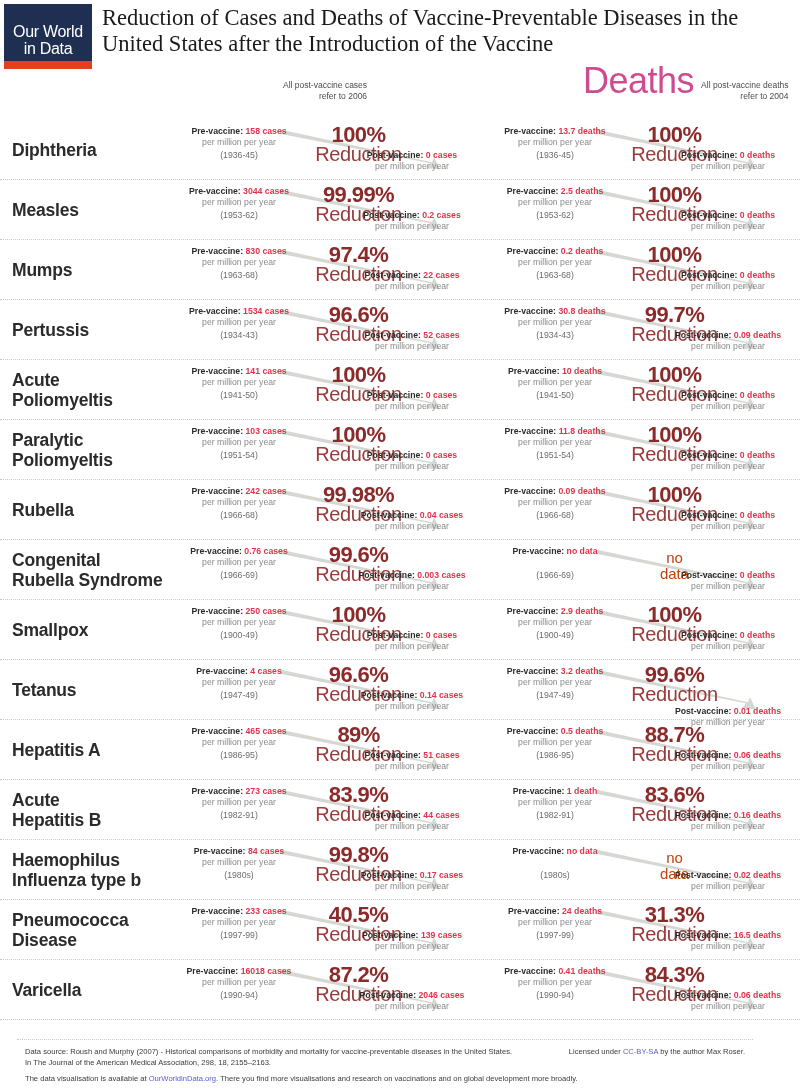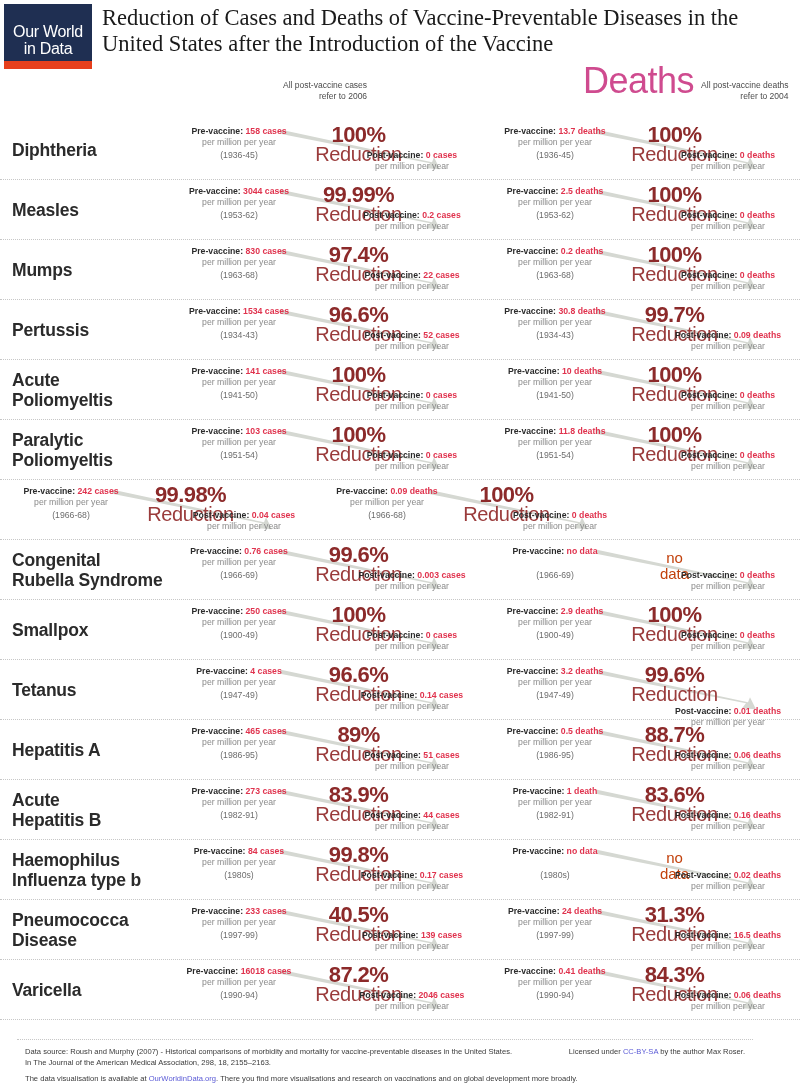--- a/index.html
+++ b/index.html
@@ -327,20 +327,23 @@
           <div class="num">100%</div>
           <div class="red">Reduction</div>
         </div>
         <div class="post" style="top:30px;">
           <div class="l1"><span>Post-vaccine:</span> <b>0 deaths</b></div>
           <div class="l2">per million per year</div>
         </div>
       </div>
     </div>
     <div class="row" style="height: 60px;">
+      <div class="dis-name">
+        <span>Rubella</span>
+      </div>
       <div class="panel">
         <svg class="arrow" viewBox="0 0 316 60" preserveAspectRatio="none">
           <path d="M 112 14 L 262 44 L 258 49 L 272 50 L 266 38 L 264 43 L 113 10 Z" fill="#d5d8d2"></path>
         </svg>
         <div class="pre">
           <div class="l1"><span>Pre-vaccine:</span> <b>242 cases</b></div>
           <div class="l2">per million per year</div>
           <div class="l3">(1966-68)</div>
         </div>
         <div class="pct">

